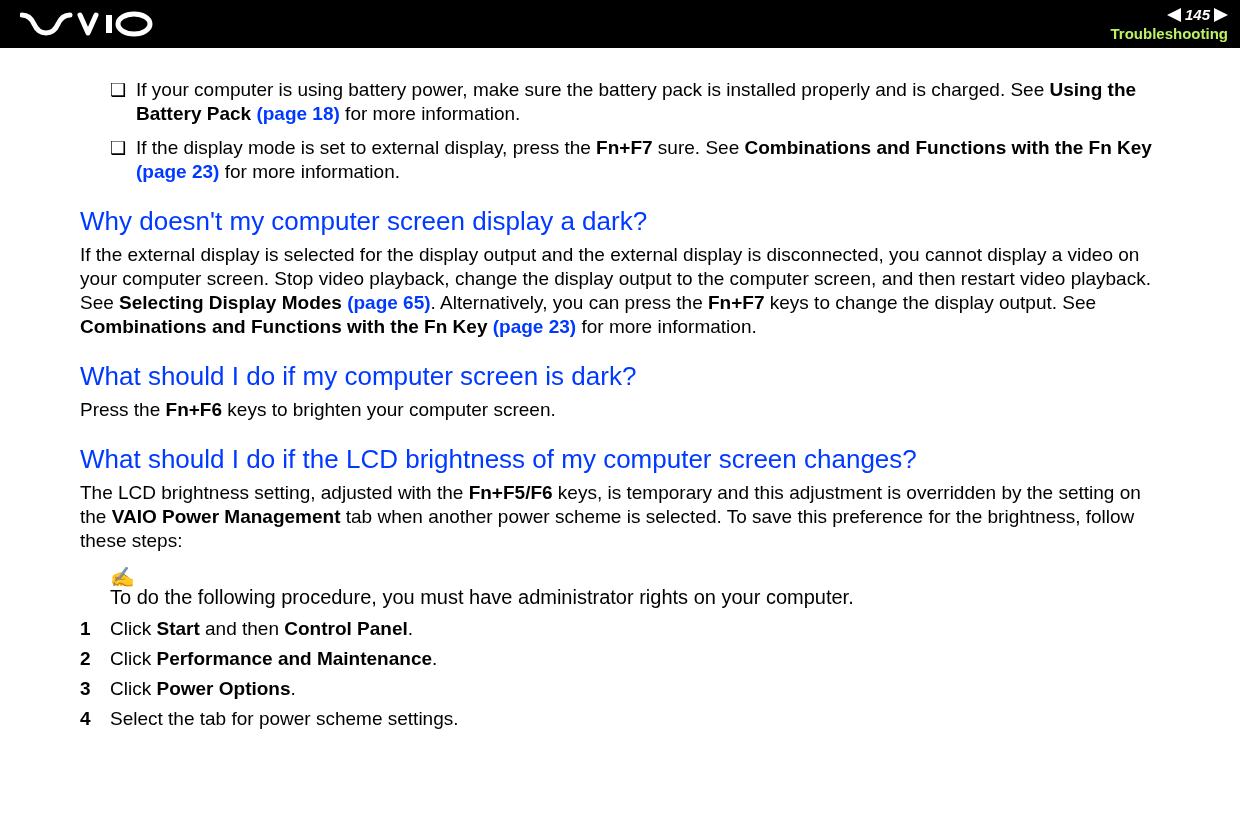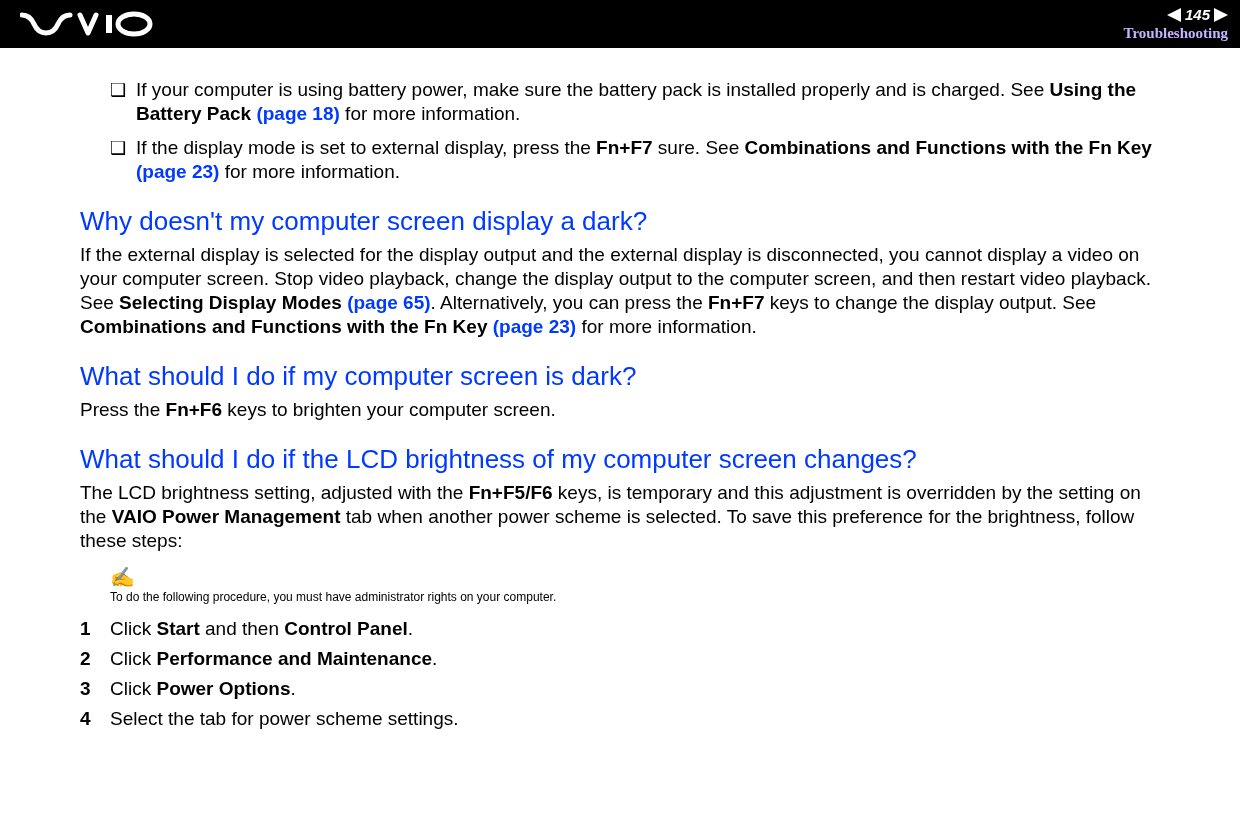--- a/index.html
+++ b/index.html
@@ -55,22 +55,21 @@
     }
     .page-number {
       font-style: italic;
       font-weight: bold;
       font-size: 15px;
       color: #fff;
     }
     .section-title {
       font-weight: bold;
       font-size: 15px;
-      color: #c4b5fd;
-      font-family: Liberation Serif, serif;
+      color: #bef264;
     }
     .content {
       padding: 30px 80px 20px 80px;
     }
     .bullet-item {
       display: flex;
       margin-bottom: 10px;
       padding-left: 30px;
     }
     .bullet-marker {
@@ -100,21 +99,21 @@
     .note-block {
       padding-left: 30px;
       margin-top: 14px;
       margin-bottom: 10px;
     }
     .note-icon {
       font-size: 20px;
       line-height: 20px;
     }
     .note-text {
-      font-size: 12px;
+      font-size: 20px;
       line-height: 20px;
     }
     .step-item {
       display: flex;
       margin-bottom: 6px;
       padding-left: 0;
     }
     .step-number {
       flex-shrink: 0;
       width: 30px;

